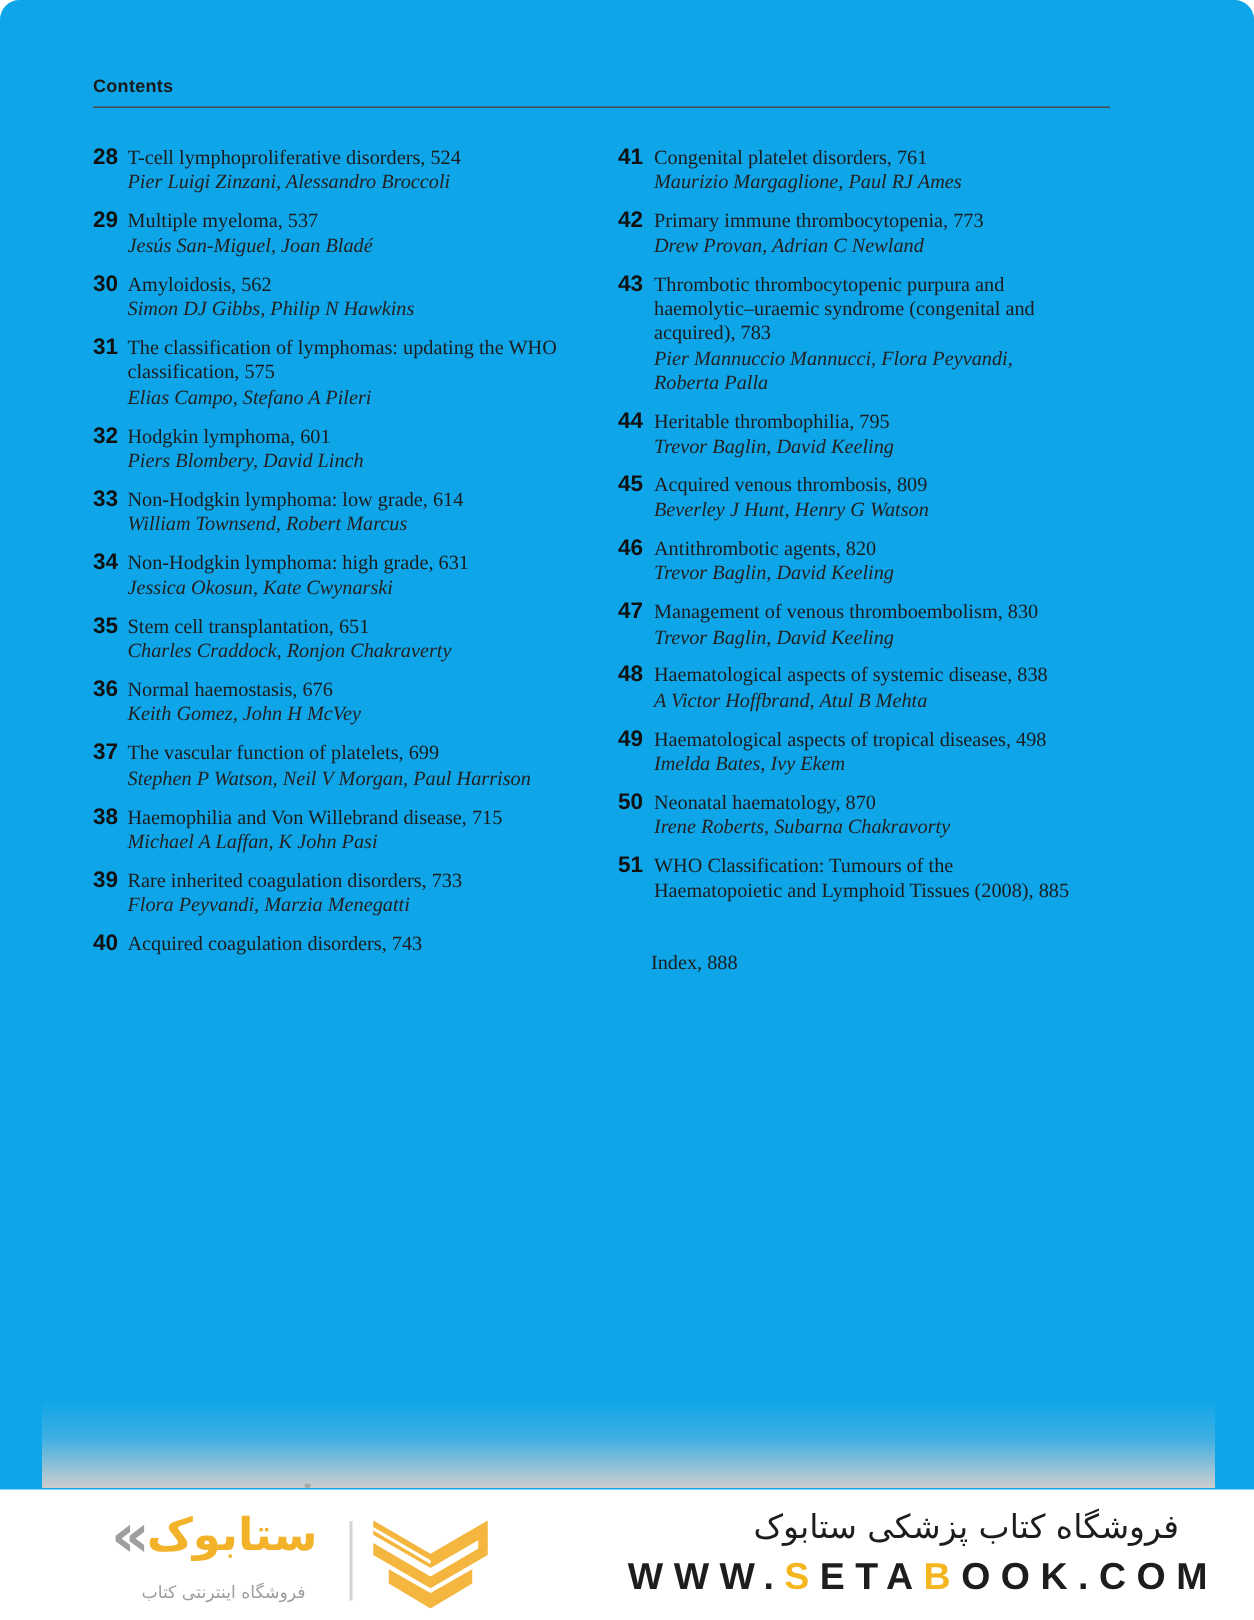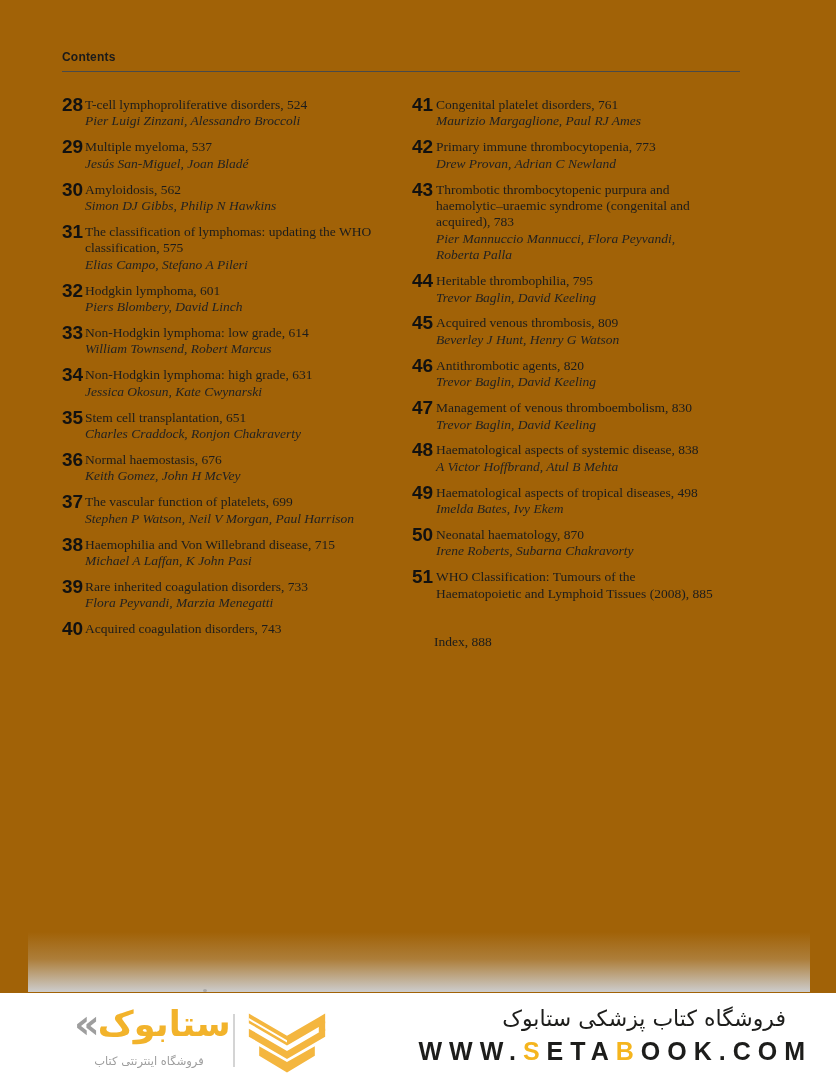--- a/index.html
+++ b/index.html
@@ -1,40 +1,40 @@
 <!DOCTYPE html>
 <html><head>
 <meta charset="utf-8">
 <style>
   * { margin:0; padding:0; box-sizing:border-box; }
   html,body { background:#ffffff; }
   body {
     width:836px; height:1080px; position:relative; overflow:hidden;
     font-family:"Liberation Serif", serif; color:#1c1c1c;
   }
-  .page { position:absolute; inset:0; background:#a16207; }
+  .page { position:absolute; inset:0; background:#0ea5e9;border-radius:13px; }
 
   
   .header { position:absolute; left:62px; top:50px; width:678px; }
   .header-title {
     font-family:"Liberation Sans", sans-serif; font-size:12px; font-weight:700;
     color:#1a1a1a; letter-spacing:.2px;
   }
   .header-rule { margin-top:7px; border-top:1.6px solid #4a4a4a; width:678px; }
 
   
   .toc { position:absolute; left:62px; top:97px; display:flex; }
   .col { display:flex; flex-direction:column; }
   .col-left  { width:340px; }
   .col-right { width:374px; margin-left:10px; }
 
   .entry { display:flex; margin-bottom:9.5px; }
   .num {
     flex:0 0 23px; font-family:"Liberation Sans", sans-serif;
-    font-weight:700; font-size:19px; line-height:16.4px; color:#111111;
+    font-weight:700; font-size:15px; line-height:16.4px; color:#111111;
   }
   .col-right .num { flex-basis:24px; }
   .entry-body { font-size:13.5px; line-height:16.4px; }
   .title  { white-space:pre-line; color:#1c1c1c; }
   .authors{ white-space:pre-line; font-style:italic; color:#222222; }
 
   .index-row {
     margin-top:22px; font-size:13.5px; line-height:16.4px; color:#1c1c1c;margin-left:22px;
   }
 
@@ -51,21 +51,21 @@
   
   .footer { position:absolute; left:0; top:993px; width:836px; height:87px; background:#ffffff; }
 
   .logo-row { position:absolute; left:74px; top:12px; display:flex; align-items:center; }
   .logo-chevrons {
     font-family:"DejaVu Sans", sans-serif; font-weight:700; font-size:40px;
     line-height:36px; color:#9e9e9e; margin-right:2px; letter-spacing:-4px;
   }
   .logo-wordmark {
     direction:rtl; font-family:"DejaVu Sans", sans-serif; font-weight:700;
-    font-size:35px; line-height:38px; color:#f2b32b;
+    font-size:30px; line-height:38px; color:#f2b32b;
   }
   .logo-subtitle {
     position:absolute; left:74px; top:61px; width:150px; text-align:center;
     direction:rtl; font-family:"DejaVu Sans", sans-serif;
     font-size:11.5px; color:#9e9e9e;
   }
   .logo-divider { position:absolute; left:233px; top:21px; width:2px; height:53px; background:#d4d4d4; }
   .emblem { position:absolute; left:247px; top:19px; width:80px; height:62px; }
 
   .footer-right { position:absolute; right:24px; top:13px; text-align:right; }

